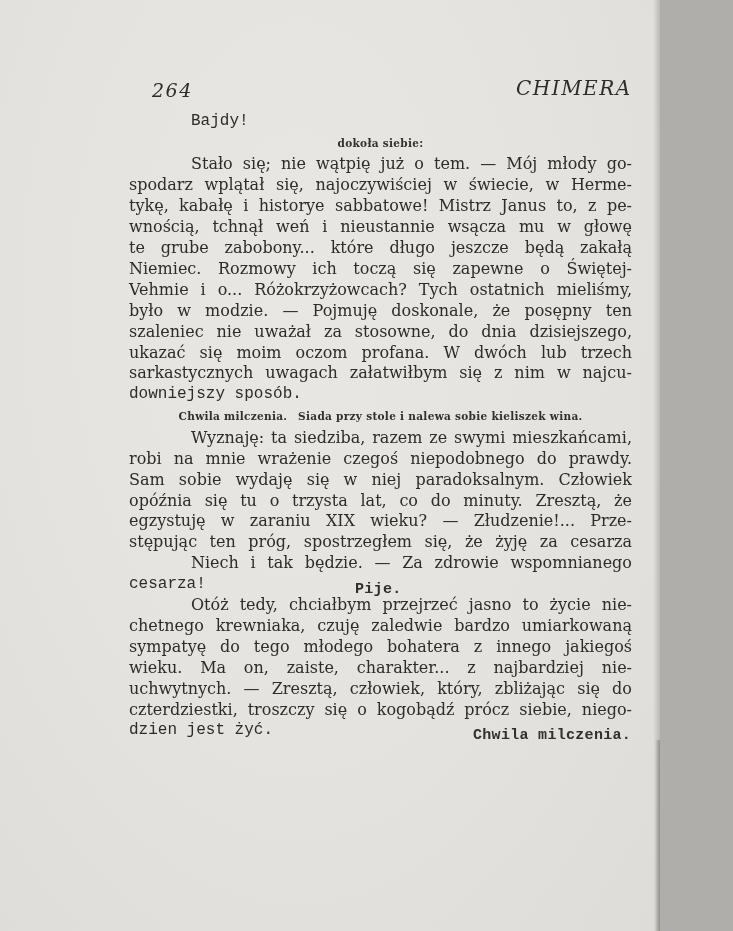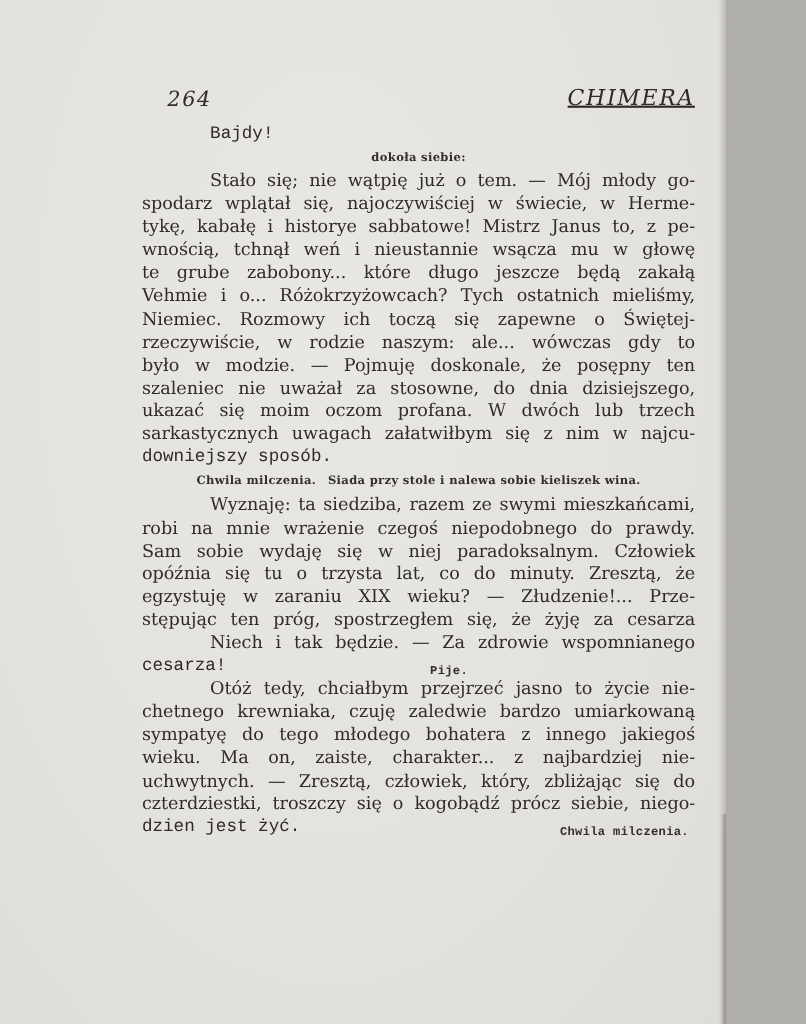--- a/index.html
+++ b/index.html
@@ -34,21 +34,20 @@
     font-style: italic;
     font-size: 19px;
     letter-spacing: 1.5px;
   }
   .header-journal {
     position: absolute;
     left: 516px; top: 76px;
     font-style: italic;
     font-size: 20px;
     letter-spacing: 1.5px;
-    text-decoration: underline;
   }
   .textblock {
     position: absolute;
     left: 129px; top: 111px;
     width: 503px;
     font-size: 16px;
     line-height: 20.9px;
   }
   .line {
     text-align: justify;
@@ -66,26 +65,25 @@
     line-height: 13.5px;
     font-weight: bold;
     text-align: center;
     letter-spacing: 0.3px;
     color: #332f29;
   }
   .inline-row { position: relative; }
   .stage-inline {
     position: absolute;
     top: 6px;
-    font-size: 11px;
+    font-size: 15px;
     font-weight: bold;
     letter-spacing: 0.3px;
     color: #332f29;
     white-space: nowrap;
-    margin-left: 36px;
   }
   .stage-pos-center { left: 226px; }
   .stage-pos-right  { left: 344px; }
 </style>
 </head>
 <body>
 
 <div class="page">
   <div class="header-pagenum">264</div>
   <div class="header-journal">CHIMERA</div>
@@ -93,23 +91,22 @@
   <div class="textblock">
       <div class="line indent nojust">Bajdy!</div>
       <div class="stage">
         <div class="stage-line">dokoła siebie:</div>
       </div>
       <div class="line indent">Stało się; nie wątpię już o tem. — Mój młody go-</div>
       <div class="line">spodarz wplątał się, najoczywiściej w świecie, w Herme-</div>
       <div class="line">tykę, kabałę i historye sabbatowe! Mistrz Janus to, z pe-</div>
       <div class="line">wnością, tchnął weń i nieustannie wsącza mu w głowę</div>
       <div class="line">te grube zabobony... które długo jeszcze będą zakałą</div>
+      <div class="line">Niemiec. Rozmowy ich toczą się zapewne o Świętej-</div>
       <div class="line">Vehmie i o... Różokrzyżowcach? Tych ostatnich mieliśmy,</div>
-      <div class="line">Niemiec. Rozmowy ich toczą się zapewne o Świętej-</div>
-      <div class="line">rzeczywiście, w rodzie naszym: ale... wówczas gdy to</div>
       <div class="line">było w modzie. — Pojmuję doskonale, że posępny ten</div>
       <div class="line">szaleniec nie uważał za stosowne, do dnia dzisiejszego,</div>
       <div class="line">ukazać się moim oczom profana. W dwóch lub trzech</div>
       <div class="line">sarkastycznych uwagach załatwiłbym się z nim w najcu-</div>
       <div class="line nojust">downiejszy sposób.</div>
       <div class="stage">
         <div class="stage-line">Chwila milczenia. Siada przy stole i nalewa sobie kieliszek wina.</div>
       </div>
       <div class="line indent">Wyznaję: ta siedziba, razem ze swymi mieszkańcami,</div>
       <div class="line">robi na mnie wrażenie czegoś niepodobnego do prawdy.</div>

